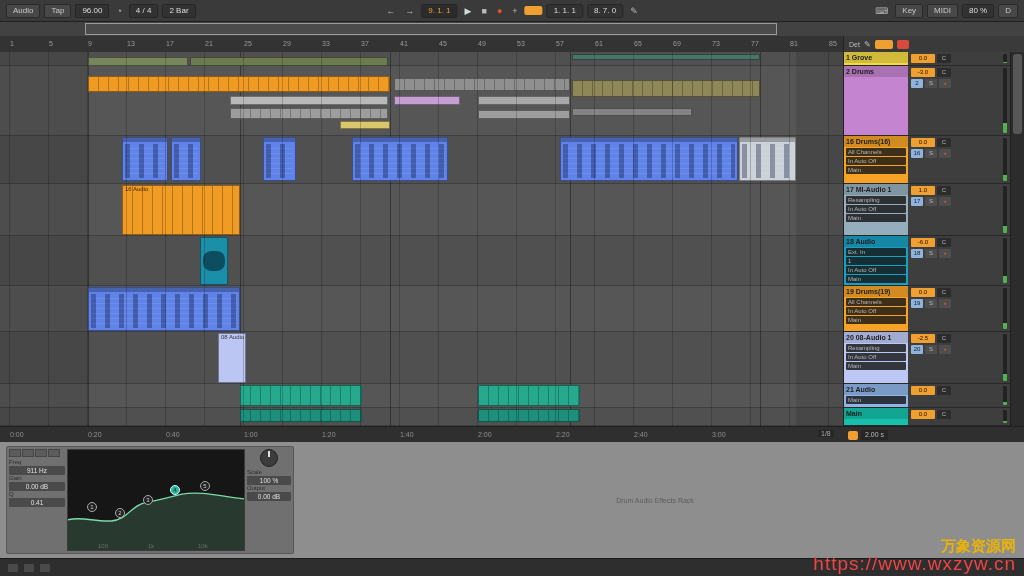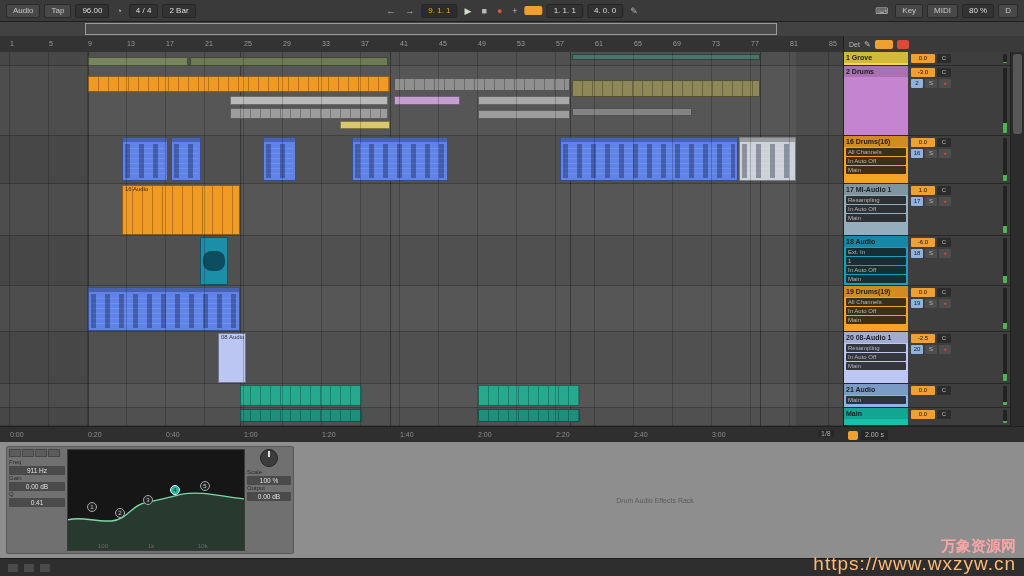--- a/index.html
+++ b/index.html
@@ -102,22 +102,22 @@
   #eq-right{width:44px;display:flex;flex-direction:column;gap:2px;align-items:stretch}
   .knob{width:16px;height:16px;border-radius:50%;background:#3c3c3c;border:1px solid #222;position:relative;align-self:center}
   .knob::after{content:"";position:absolute;left:7px;top:1px;width:2px;height:6px;background:#ddd}
   #tooltip{position:absolute;left:555px;top:55px;width:200px;text-align:center;font-size:7px;color:#5c5c5c}
 
   
   #statusbar{position:absolute;left:0;top:558px;width:1024px;height:18px;background:#2e2e2e;border-top:1px solid #1c1c1c;
              display:flex;align-items:center;gap:6px;padding:0 8px;box-sizing:border-box}
   .sicon{width:10px;height:8px;background:#4a4a4a;border-radius:1px}
   #watermark{position:absolute;right:8px;bottom:1px;text-align:right;z-index:9;line-height:1.1}
-  #wm1{font-size:15px;font-weight:bold;color:#fca5a5}
-  #wm2{font-size:19px;color:#fdba74;letter-spacing:1px}
+  #wm1{font-size:15px;font-weight:bold;color:#eab308}
+  #wm2{font-size:19px;color:#ef4444;letter-spacing:1px}
 </style>
 </head>
 <body>
 
 <div id="app">
 
   <div id="toolbar">
     <div class="tbL">
       <span class="tbtn">Audio</span>
       <span class="tbtn">Tap</span>
@@ -129,21 +129,21 @@
     <div class="tbC">
       <span class="ticon">←</span>
       <span class="ticon">→</span>
       <span class="tpos">9. 1. 1</span>
       <span class="ticon play">▶</span>
       <span class="ticon stop">■</span>
       <span class="ticon rec">●</span>
       <span class="ticon">+</span>
       <span class="tcap"></span>
       <span class="tval">1. 1. 1</span>
-      <span class="tval">4. 0. 0</span>
+      <span class="tval">8. 7. 0</span>
       <span class="ticon">✎</span>
     </div>
     <div class="tbR">
       <span class="ticon">⌨</span>
       <span class="tbtn">Key</span>
       <span class="tbtn">MIDI</span>
       <span class="tval">80 %</span>
       <span class="tbtn">D</span>
     </div>
   </div>

